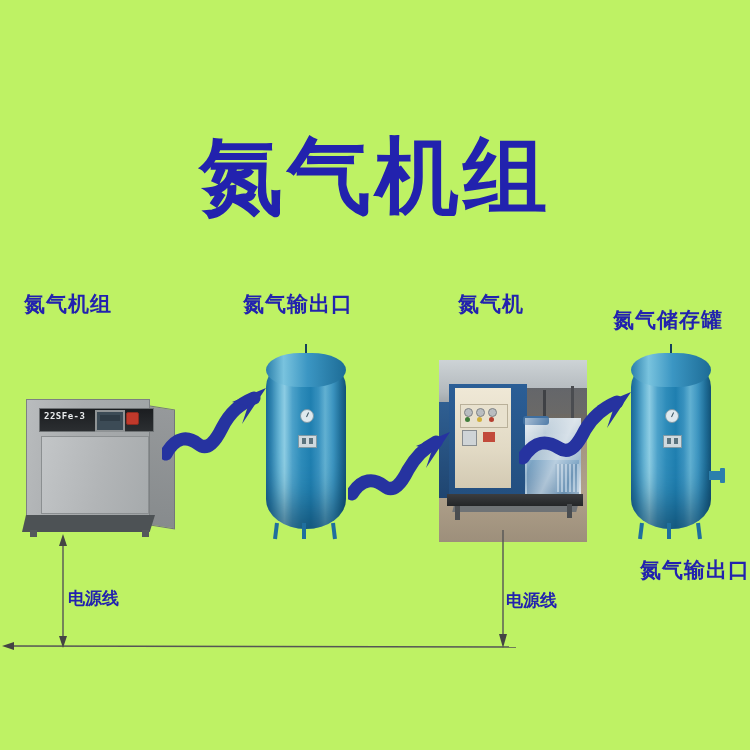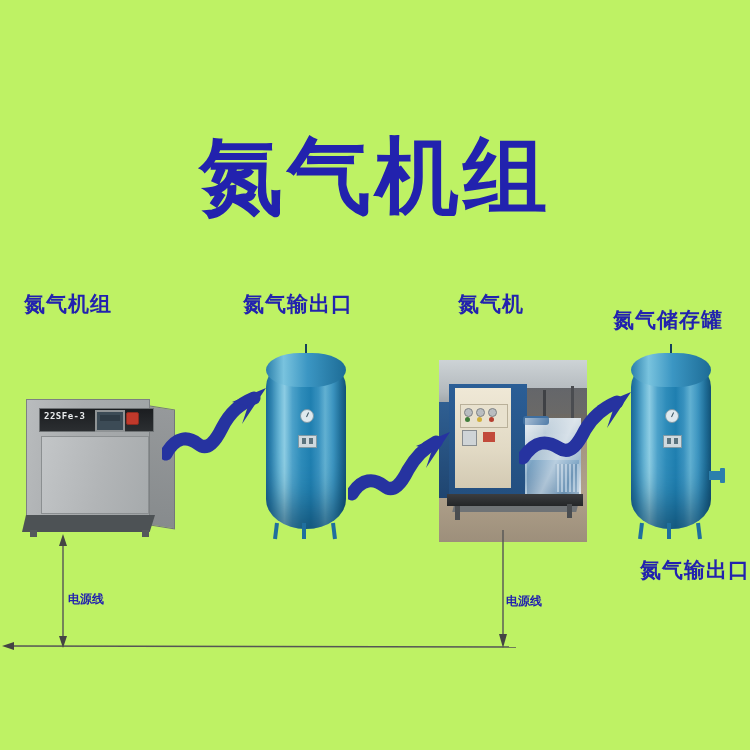--- a/index.html
+++ b/index.html
@@ -33,21 +33,21 @@
     white-space:nowrap;
     font-family:"DejaVu Sans","Liberation Sans",sans-serif;
     letter-spacing:1px;
   }
   .lbl-compressor{left:24px;top:292px;}
   .lbl-airtank{left:243px;top:292px;}
   .lbl-nitrogen{left:458px;top:292px;}
   .lbl-n2tank{left:613px;top:292px;margin-top:16px;}
   .lbl-outlet{left:640px;top:558px;}
   .lbl-power{
-    position:absolute;color:#2222ae;font-weight:bold;font-size:12px;
+    position:absolute;color:#2222ae;font-weight:bold;font-size:17px;
     line-height:14px;white-space:nowrap;
     font-family:Liberation Serif, serif;
   }
   .lbl-power-1{left:68px;top:592px;}
   .lbl-power-2{left:506px;top:594px;}
 
   
   .compressor{position:absolute;left:18px;top:395px;width:160px;height:145px;}
   .cmp-body{
     position:absolute;left:8px;top:4px;width:122px;height:122px;

